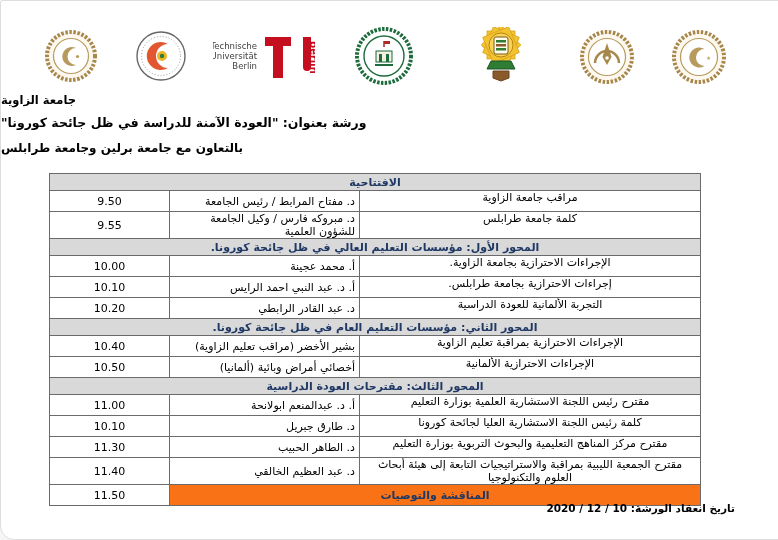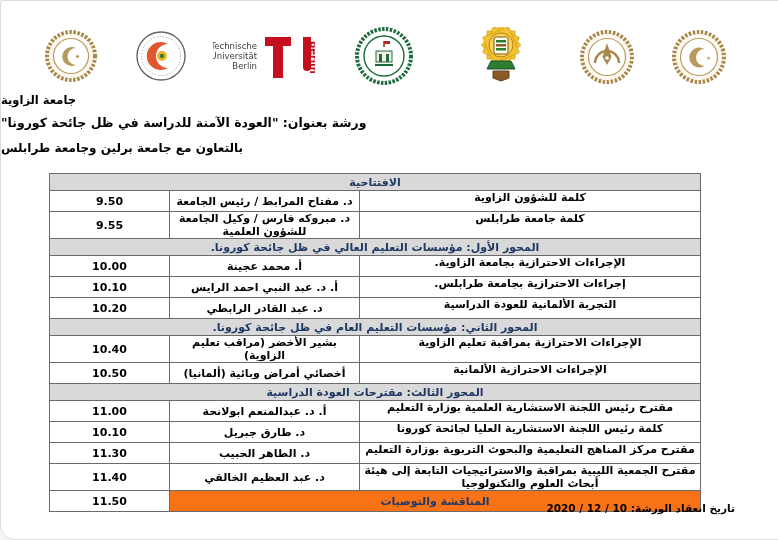--- a/index.html
+++ b/index.html
@@ -20,23 +20,23 @@
   table.sched{
     position:absolute;left:48px;top:172px;width:651px;
     border-collapse:collapse;table-layout:fixed;direction:rtl;
     font-size:11px;color:#000;
   }
   table.sched td{border:1px solid #6b6b6b;padding:0 4px;overflow:hidden;}
   tr.sec td{
     background:#d9d9d9;color:#1f3864;font-weight:bold;text-align:center;
     height:16px;font-size:11px;
   }
-  tr.row td{height:20px;font-weight:bold;}
+  tr.row td{height:20px;}
   td.topic{text-align:center;vertical-align:top;padding-top:1px;}
-  td.speaker{text-align:center;vertical-align:middle;margin-left:8px;}
+  td.speaker{text-align:right;vertical-align:middle;margin-left:8px;}
   td.time{text-align:center;vertical-align:middle;direction:ltr;}
   tr.closing td.closing-label{
     background:#f97316;color:#1f3864;font-weight:bold;text-align:center;
     vertical-align:middle;height:17px;
   }
   
   .footer-note{position:absolute;top:501px;font-size:10.5px;font-weight:bold;color:#000;direction:rtl;}
   .footer-date{right:62px;}
   .footer-loc{left:118px;}
 </style>
@@ -134,21 +134,21 @@
       <col style="width:341px">
         <col style="width:190px">
         <col style="width:120px">
     </colgroup>
 
     <tbody>
         <tr class="sec">
       <td colspan="3">الافتتاحية</td>
     </tr>
     <tr class="row">
-      <td class="topic">كلمة للشؤون الزاوية</td>
+      <td class="topic">مراقب جامعة الزاوية</td>
       <td class="speaker">د. مفتاح المرابط / رئيس الجامعة</td>
       <td class="time">9.50</td>
     </tr>
     <tr class="row">
       <td class="topic">كلمة جامعة طرابلس</td>
       <td class="speaker">د. مبروكه فارس / وكيل الجامعة للشؤون العلمية</td>
       <td class="time">9.55</td>
     </tr>
 
     <tr class="sec">

